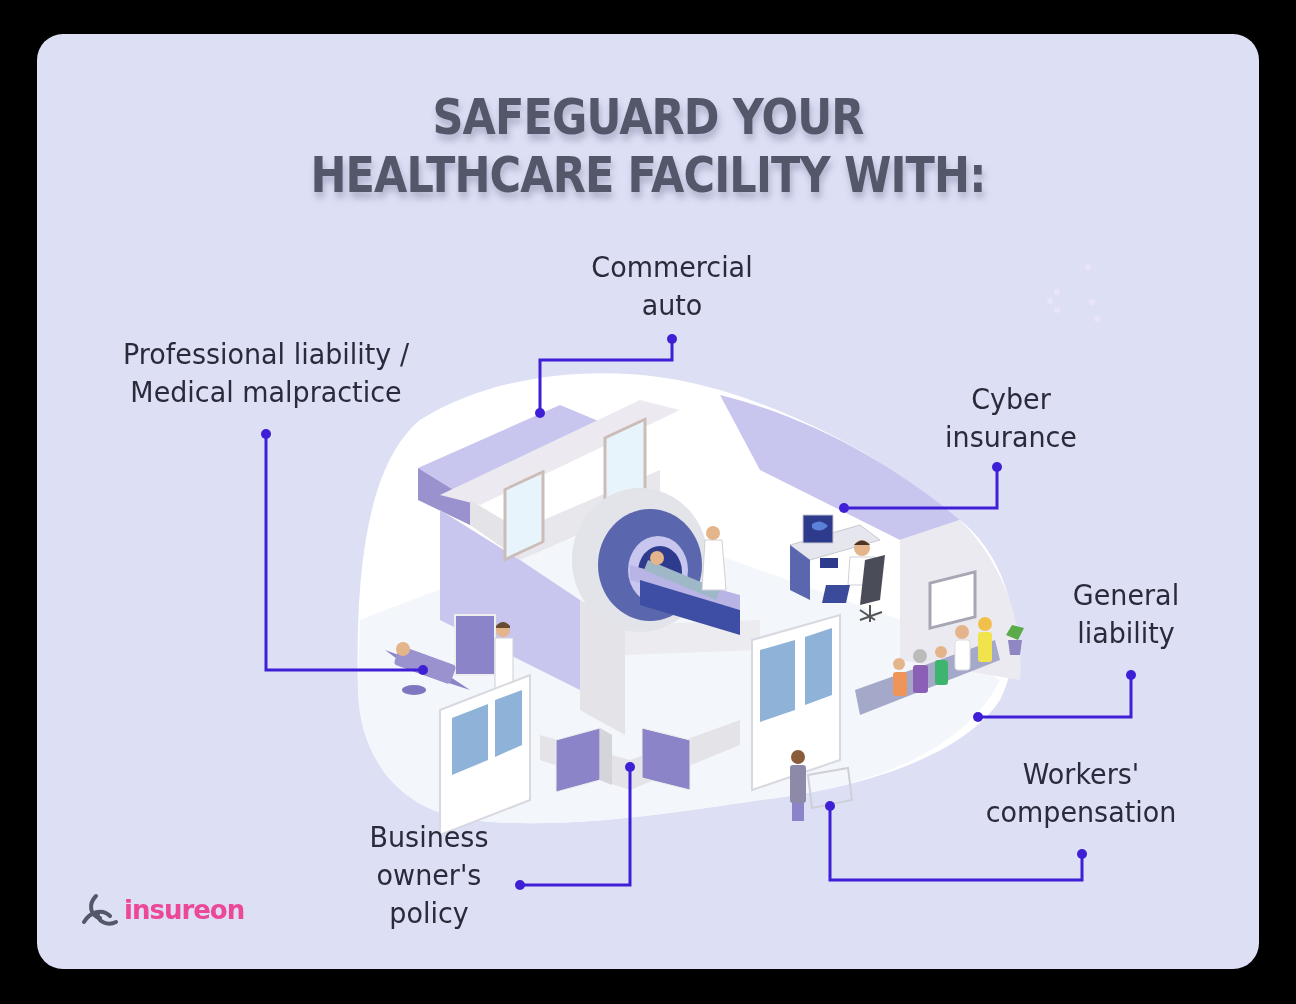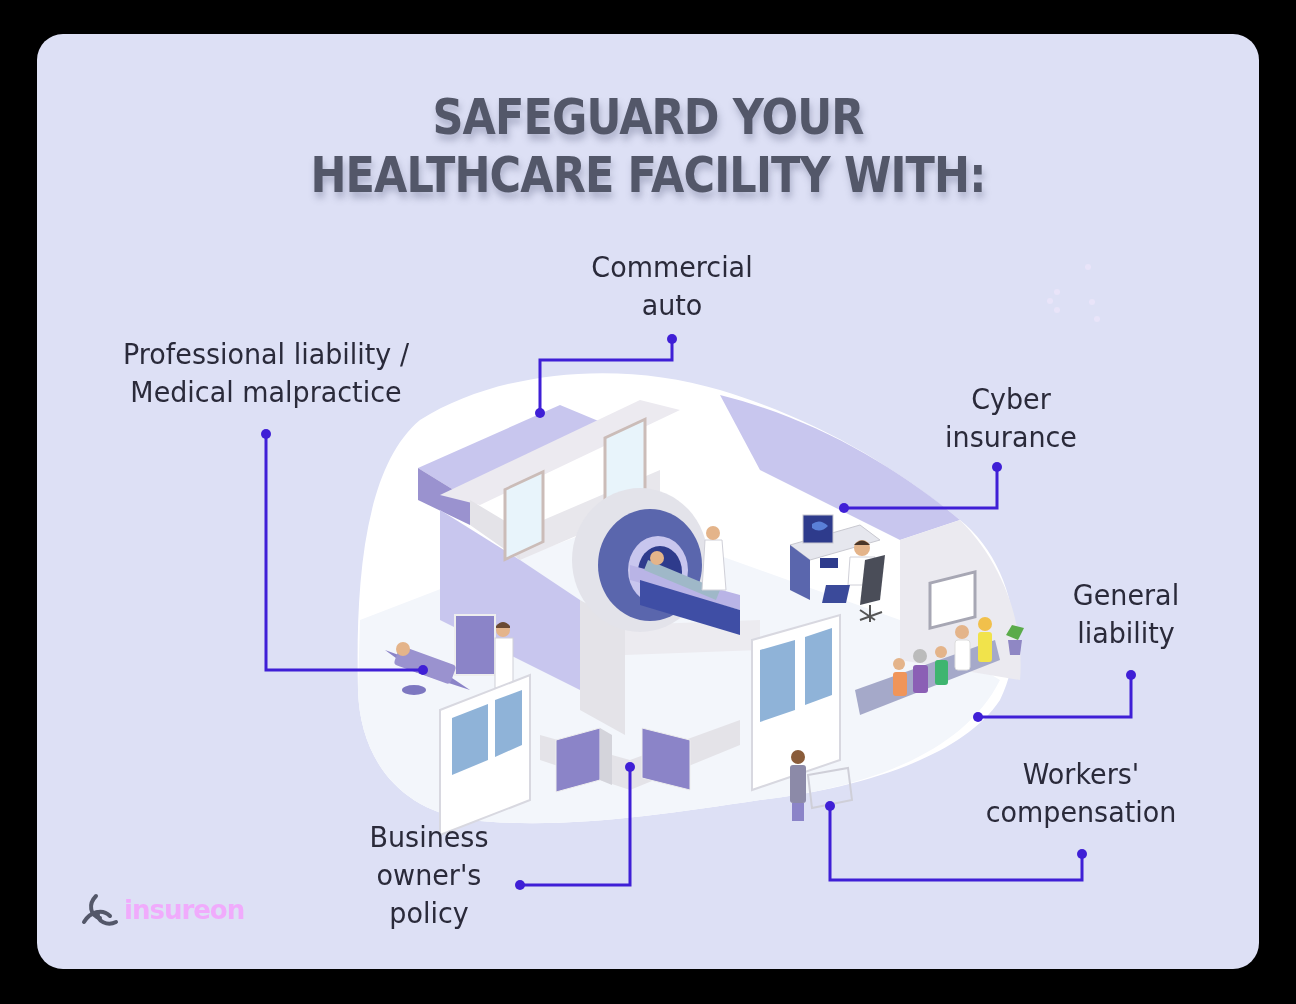--- a/index.html
+++ b/index.html
@@ -4,21 +4,21 @@
 <style>
   html, body { margin:0; padding:0; background:#000; }
   body { width:1296px; height:1004px; position:relative; overflow:hidden; font-family:"DejaVu Sans", sans-serif; }
   .card { position:absolute; left:37px; top:34px; width:1222px; height:935px; background:#dde0f5; border-radius:26px; overflow:hidden; }
   .title { position:absolute; left:0; top:88px; width:1296px; text-align:center; color:#535769;
     font-family:"DejaVu Sans", sans-serif; font-weight:bold; font-size:50px; line-height:58px; letter-spacing:-1px;
     text-shadow: 2px 6px 8px rgba(80,85,120,0.35); transform:scaleX(0.86); transform-origin:center; }
   .title div { white-space:nowrap; }
   .label { position:absolute; color:#2a2a3a; font-family:"DejaVu Sans", sans-serif; font-size:29px; line-height:38px; text-align:center; white-space:nowrap; transform:scaleX(0.93); }
   svg.scene { position:absolute; left:0; top:0; }
-  .logo { position:absolute; left:80px; top:892px; display:flex; align-items:center; gap:4px; color:#f0abfc; }
+  .logo { position:absolute; left:80px; top:892px; display:flex; align-items:center; gap:4px; color:#ec4899; }
   .logo-text { font-family:"DejaVu Sans", sans-serif; font-weight:bold; font-size:26px; letter-spacing:-1px; }
 </style>
 </head>
 <body>
 
 <div class="card"></div>
 
 <svg class="scene" width="1296" height="1004" viewBox="0 0 1296 1004">
 
   <g fill="#ece6fa" opacity="0.8">

